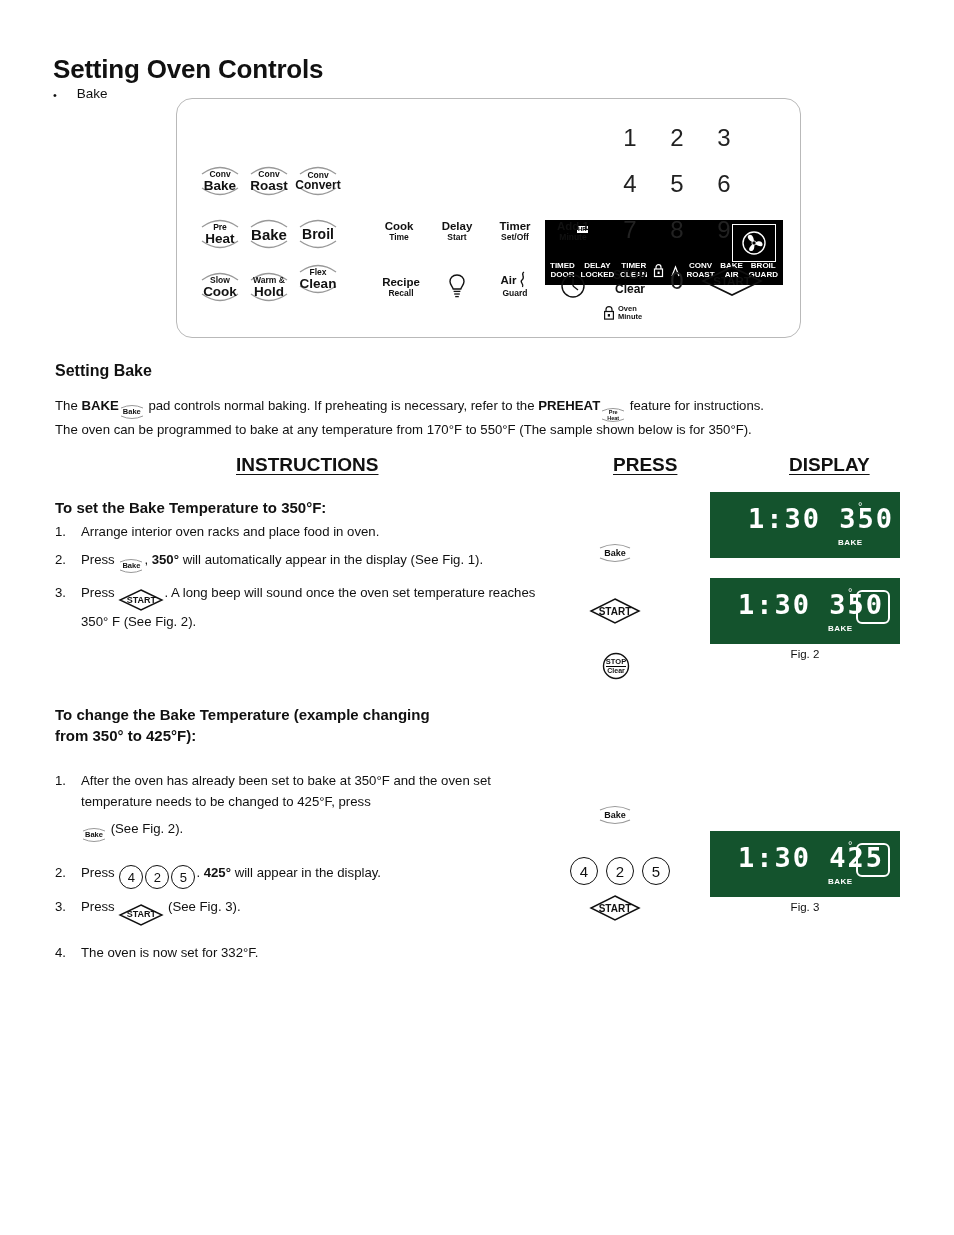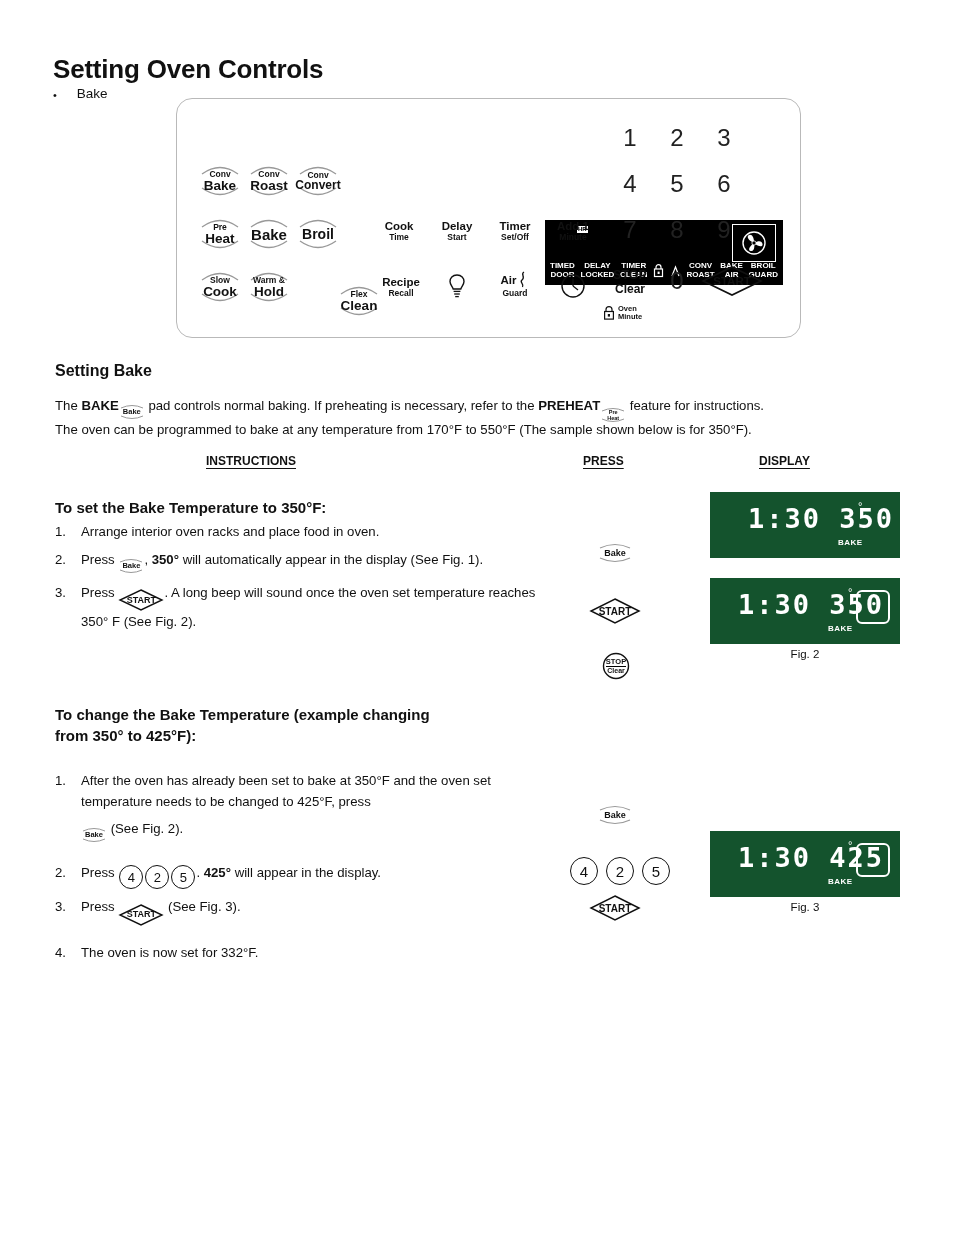--- a/index.html
+++ b/index.html
@@ -66,22 +66,22 @@
   .startbtn{
     position:absolute;width:62px;height:30px;display:flex;align-items:center;justify-content:center;
     font-size:11.5px;font-weight:bold;
   }
   .lockout{position:absolute;display:flex;align-items:center;gap:3px;}
   .lockout .lt{display:flex;flex-direction:column;line-height:1.05;font-size:7.5px;font-weight:bold;}
 
   
   .h2{position:absolute;font-size:16px;font-weight:bold;}
   .p{position:absolute;font-size:13.2px;line-height:20px;}
-  .colhead{position:absolute;font-size:12px;font-weight:bold;text-decoration:underline;
-           text-underline-offset:3px;}
+  .colhead{position:absolute;font-size:19px;font-weight:bold;text-decoration:underline;
+           text-underline-offset:3px;margin-left:30px;}
   .steps{position:absolute;font-size:13.2px;line-height:21px;}
   .step{display:flex;margin-bottom:7px;}
   .stepnum{width:26px;flex:0 0 26px;}
   .stepbody{flex:1;}
   .b{font-weight:bold;}
 
   .h3{position:absolute;font-size:15px;font-weight:bold;line-height:21px;}
 
   
   .pad-inline{
@@ -234,21 +234,21 @@
       <div class="kbtn" style="left:69px;top:166px;">
         <svg class="arcs" viewBox="0 0 40 42">
             <path d="M2 14 Q20 1 38 14" fill="none" stroke="#999" stroke-width="1.3"></path>
             <path d="M2 28 Q20 41 38 28" fill="none" stroke="#999" stroke-width="1.3"></path>
           </svg>
         <span class="kstack">
             <span class="ktop">Warm &amp;</span>
             <span class="kmain">Hold</span>
           </span>
       </div>
-      <div class="kbtn" style="left:118px;top:180px;margin-left:41px;">
+      <div class="kbtn" style="left:118px;top:158px;">
         <svg class="arcs" viewBox="0 0 40 42">
             <path d="M2 14 Q20 1 38 14" fill="none" stroke="#999" stroke-width="1.3"></path>
             <path d="M2 28 Q20 41 38 28" fill="none" stroke="#999" stroke-width="1.3"></path>
           </svg>
         <span class="kstack">
             <span class="ktop">Flex</span>
             <span class="kmain">Clean</span>
           </span>
       </div>
     </div>

